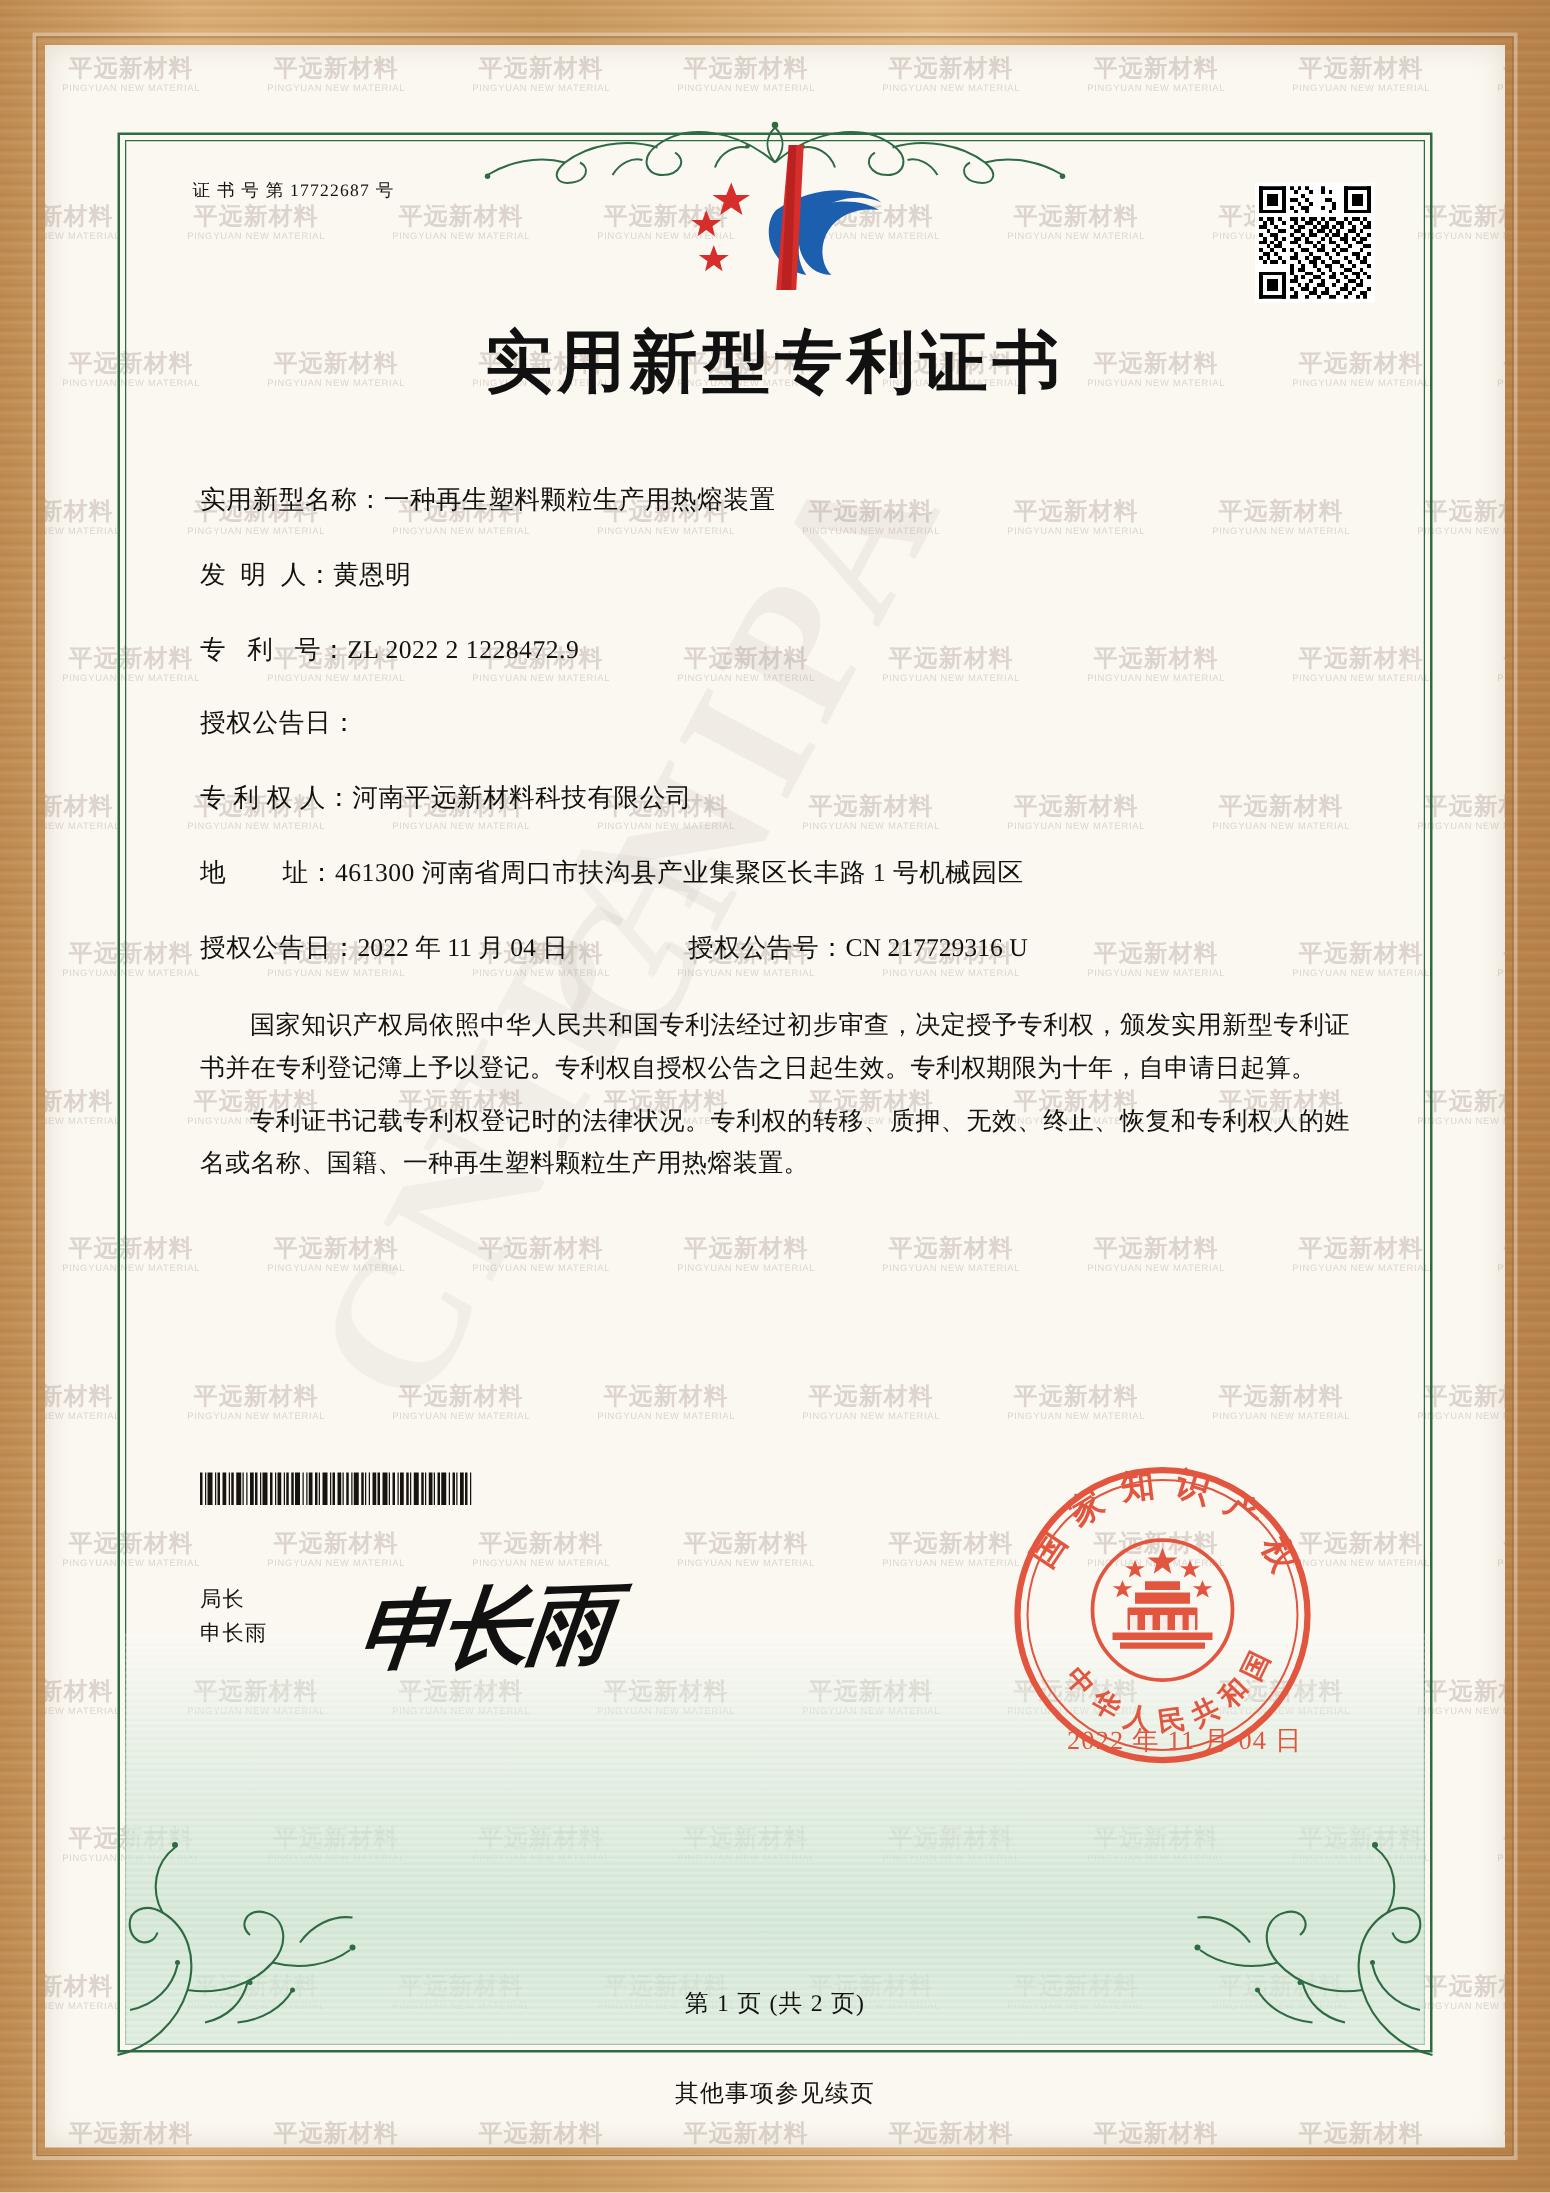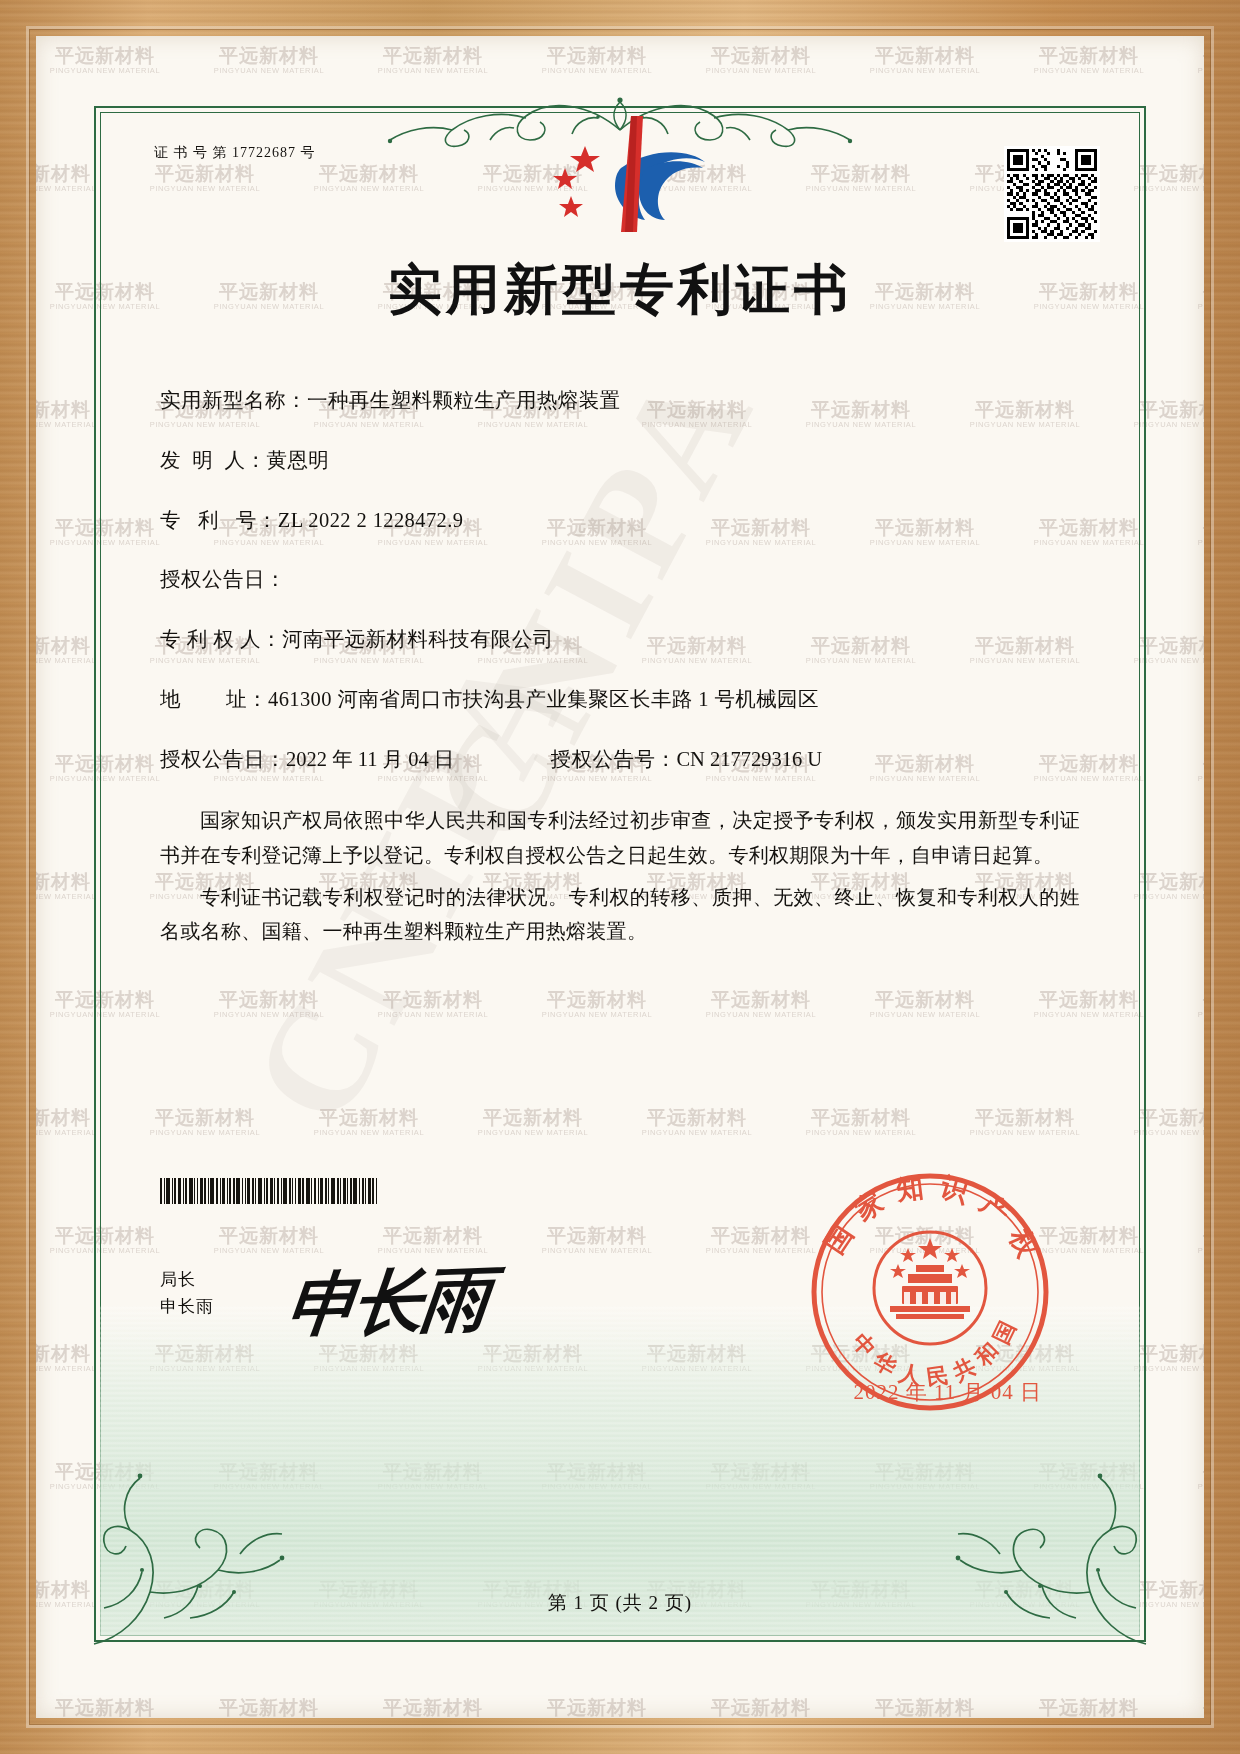--- a/index.html
+++ b/index.html
@@ -768,20 +768,21 @@
             <textPath href="#sealArcBottom" startOffset="18%">中华人民共和国</textPath>
           </text>
         </svg>
       </div>
       <div class="seal-date">2022 年 11 月 04 日</div>
 
       <div class="page-no">第 1 页 (共 2 页)</div>
     </div>
   </div>
 
+  <div class="footnote">其他事项参见续页</div>
 
   <div class="watermarks">
       <div class="wm" style="left: -6px; top: 10px; width: 150px;">
         <span class="wm-cn">平远新材料</span>
         <span class="wm-en">PINGYUAN NEW MATERIAL</span>
       </div>
       <div class="wm" style="left: 158px; top: 10px; width: 150px;">
         <span class="wm-cn">平远新材料</span>
         <span class="wm-en">PINGYUAN NEW MATERIAL</span>
       </div>

